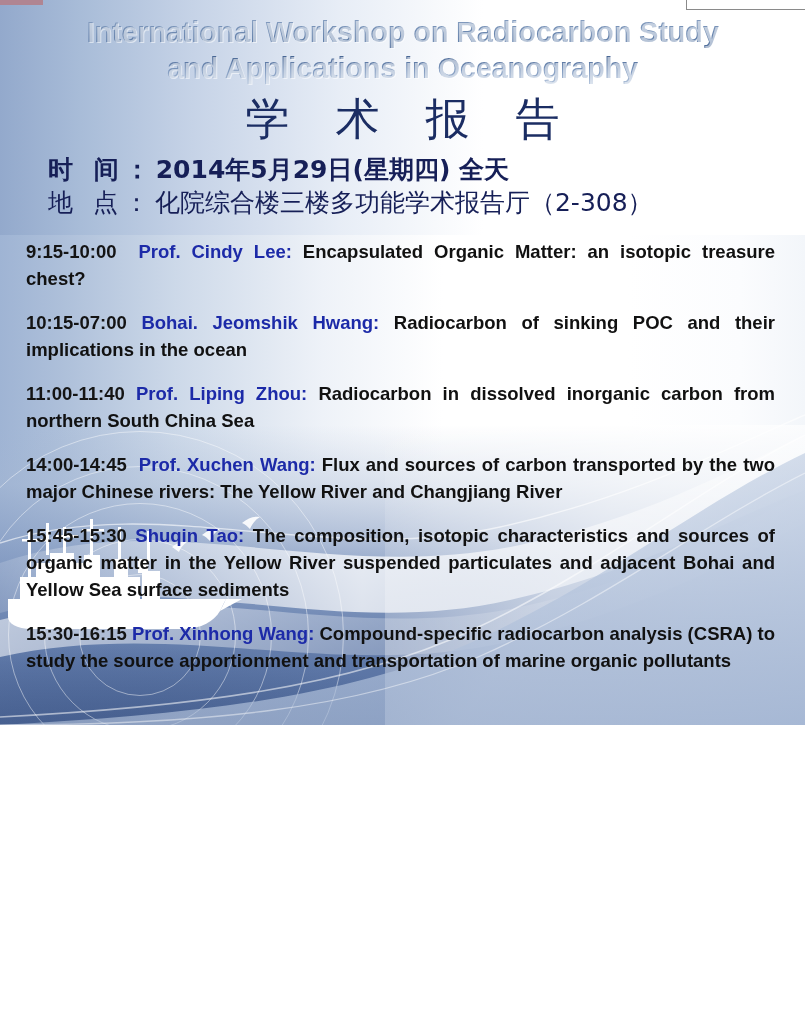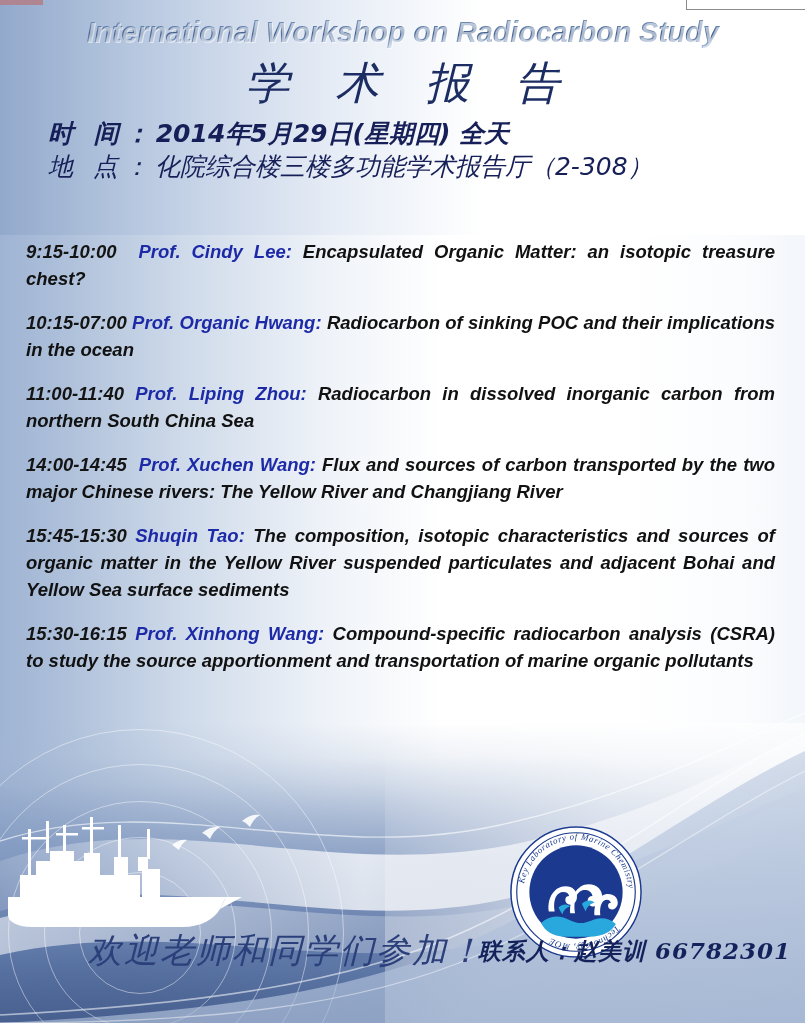--- a/index.html
+++ b/index.html
@@ -3,25 +3,24 @@
 <meta charset="utf-8">
 <style>
   html, body {
     margin: 0;
     padding: 0;
     background: #ffffff;
   }
   #poster {
     position: relative;
     width: 805px;
-    height: 1023px;
+    height: 725px;
     overflow: hidden;
     font-family: "Liberation Sans", sans-serif;
     background: #e5e5e5;
-    font-style: italic;
   }
 
   
   .bg-base {
     position: absolute;
     inset: 0;
     background:
       linear-gradient(to bottom,
         rgba(150,172,205,0.00) 0%,
         rgba(150,172,205,0.00) 74%,
@@ -276,20 +275,21 @@
       <path d="M166,34 c5,-4 10,-6 15,-5 -4,3 -7,6 -8,10 -3,-2 -5,-4 -7,-5 z"></path>
     </g>
   </svg>
 
   <div class="tl-artifact"></div>
   <div class="tr-artifact"></div>
 
   <div class="header">
     <div class="eng-title">
       <div>International Workshop on Radiocarbon Study</div>
+      <div>and Applications in Oceanography</div>
     </div>
     <div class="cn-title">学 术 报 告</div>
 
     <div class="info-line">
       <span class="lbl">时 间：</span><span>2014年5月29日(星期四) 全天</span>
     </div>
 
     <div class="info-line loc">
       <span class="lbl">地 点：</span><span>化院综合楼三楼多功能学术报告厅（2-308）</span>
     </div>
@@ -299,21 +299,21 @@
 
 
     <div class="item">
       <span class="time">9:15-10:00</span>&nbsp;
       <span class="speaker">Prof. Cindy Lee:</span>
       <span class="talk">Encapsulated Organic Matter:  an isotopic treasure chest?</span>
     </div>
 
     <div class="item">
       <span class="time">10:15-07:00</span>
-      <span class="speaker">Prof. Organic Hwang:</span>
+      <span class="speaker">Bohai. Jeomshik Hwang:</span>
       <span class="talk">Radiocarbon of sinking POC and their implications in the ocean</span>
     </div>
 
     <div class="item">
       <span class="time">11:00-11:40</span>
       <span class="speaker">Prof. Liping Zhou:</span>
       <span class="talk">Radiocarbon in dissolved inorganic carbon from northern South China Sea</span>
     </div>
 
     <div class="item">

